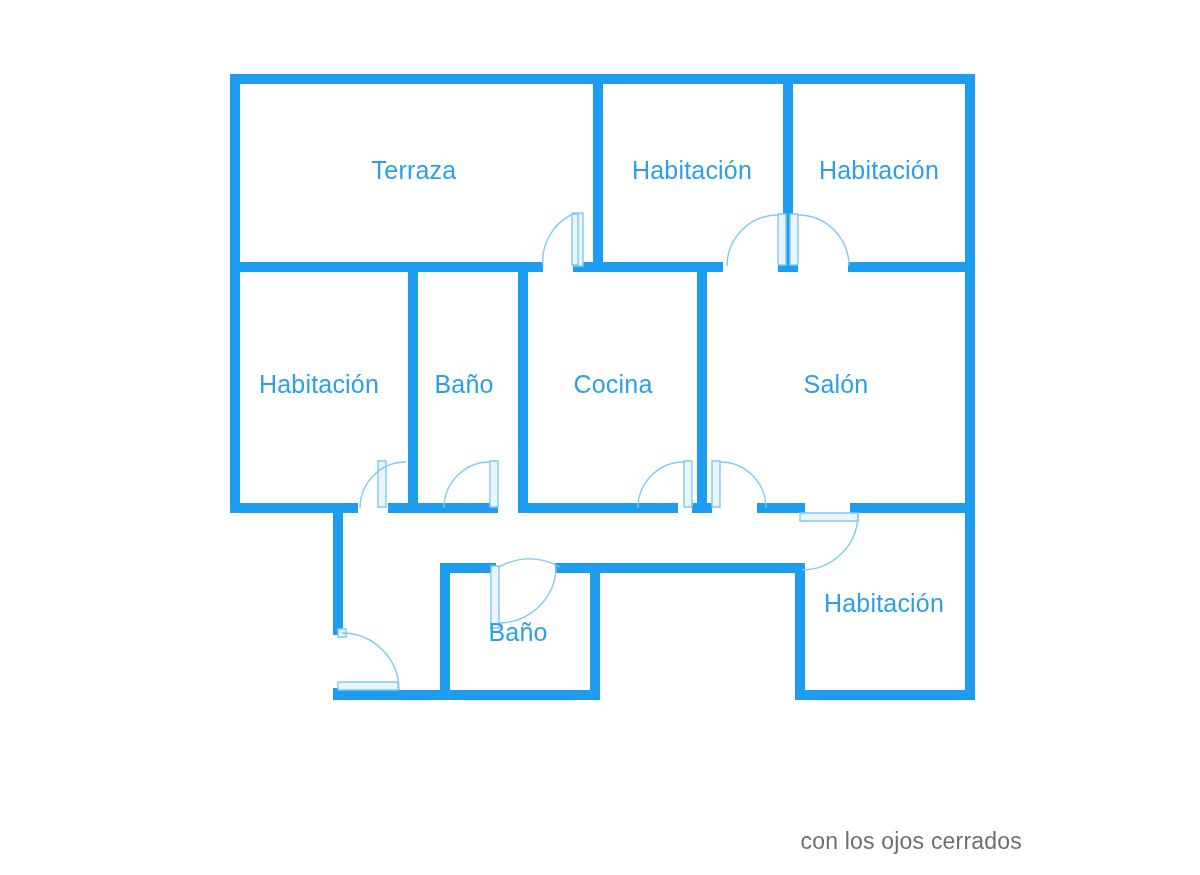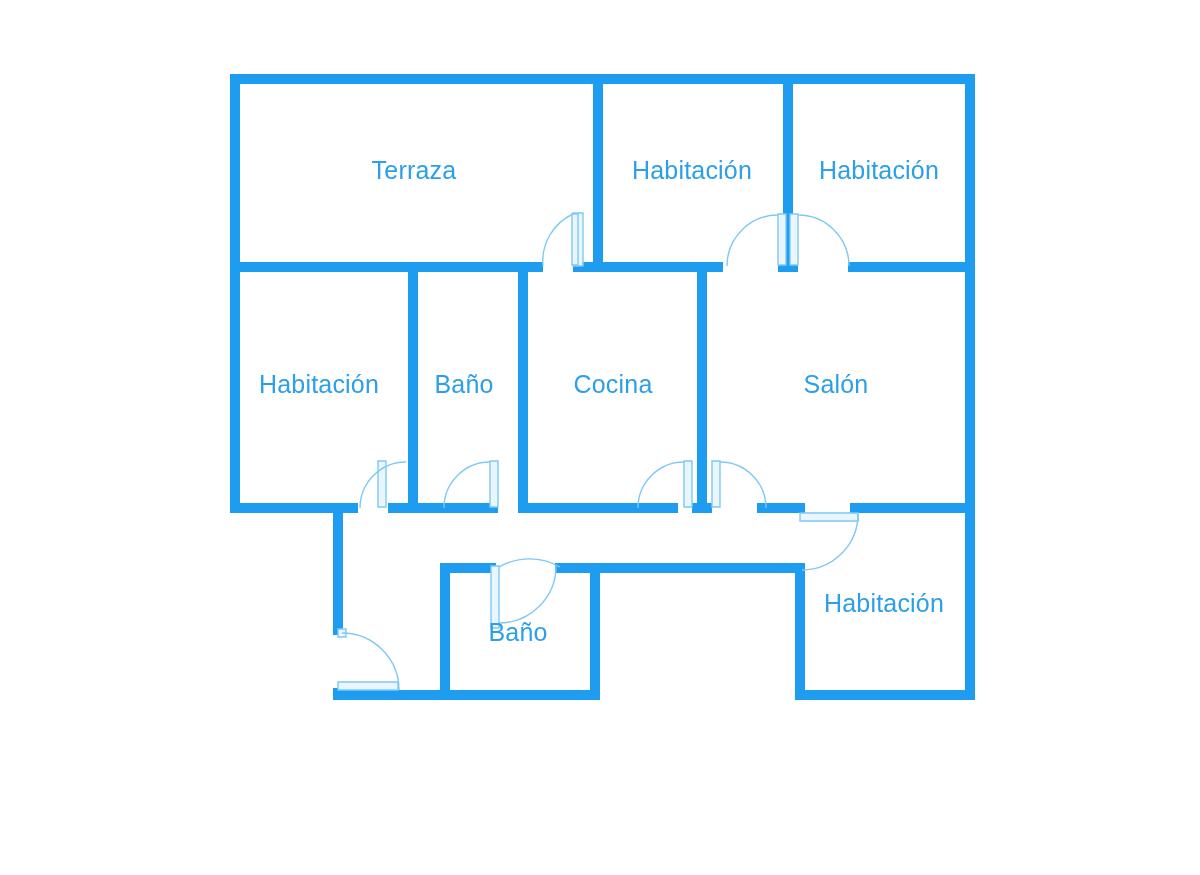--- a/index.html
+++ b/index.html
@@ -188,15 +188,16 @@
       <text class="room-label" x="464" y="386">Baño</text>
       <text class="room-label" x="613" y="386">Cocina</text>
       <text class="room-label" x="836" y="386">Salón</text>
       <text class="room-label" x="518" y="634">Baño</text>
       <text class="room-label" x="884" y="605">Habitación</text>
     </g>
 
   </svg>
 
   <div id="brand-logo">
+    <div id="brand-tagline">con los ojos cerrados</div>
   </div>
 
 </div>
 
 </body></html>

